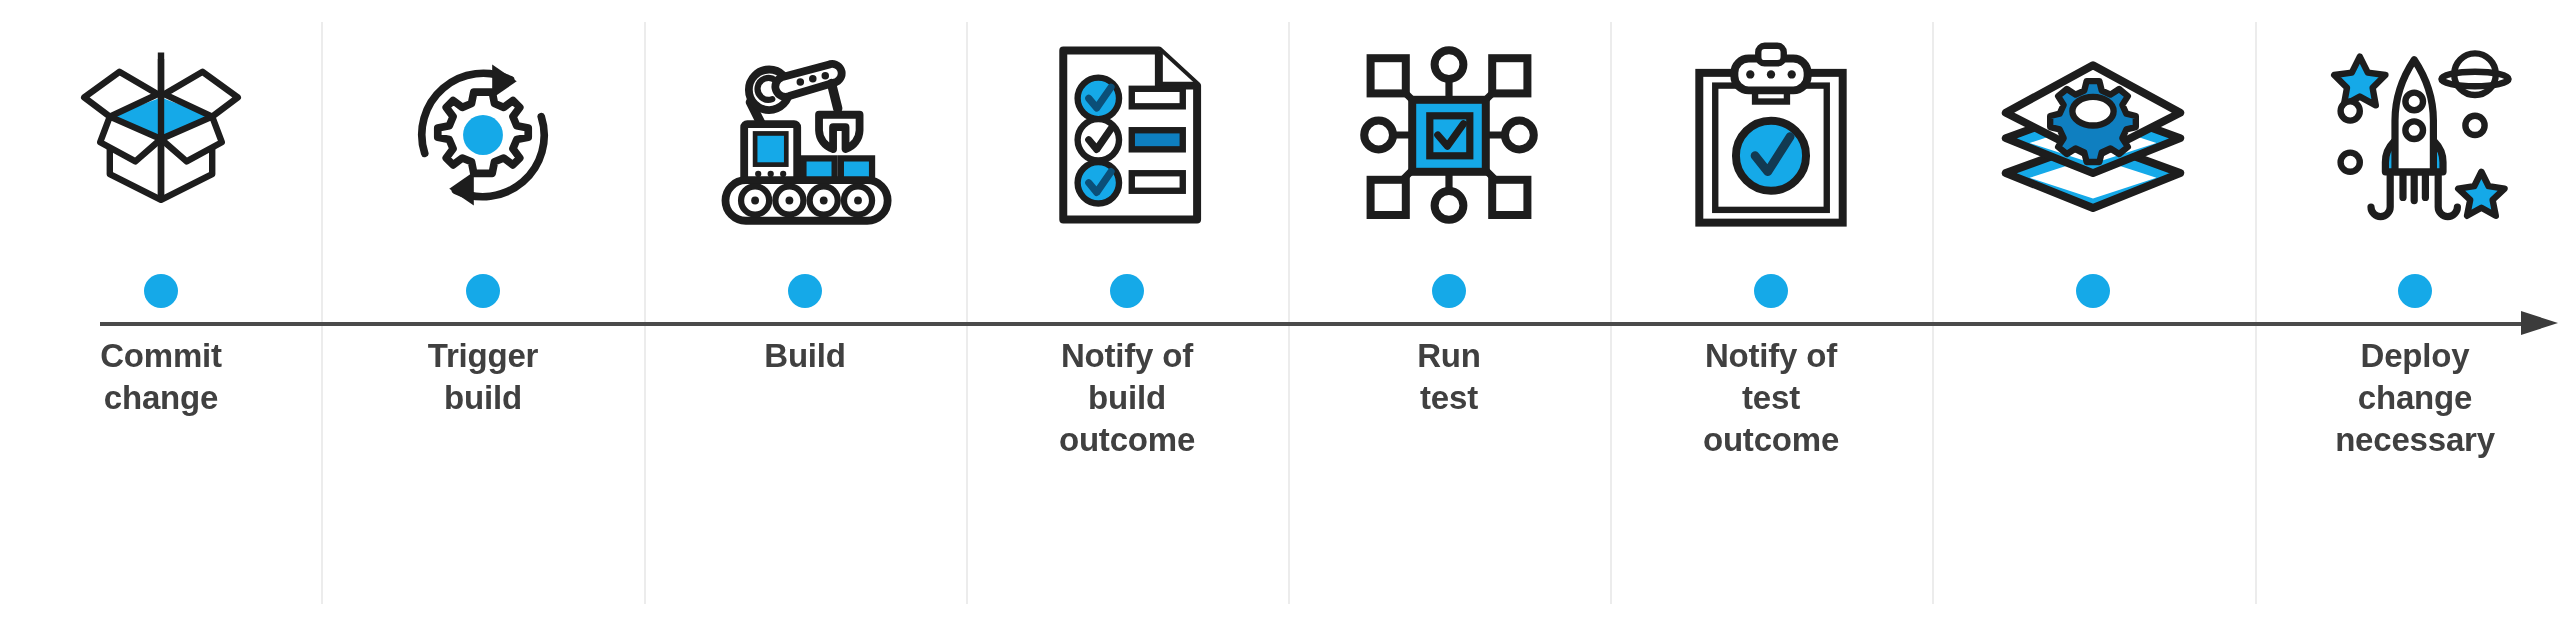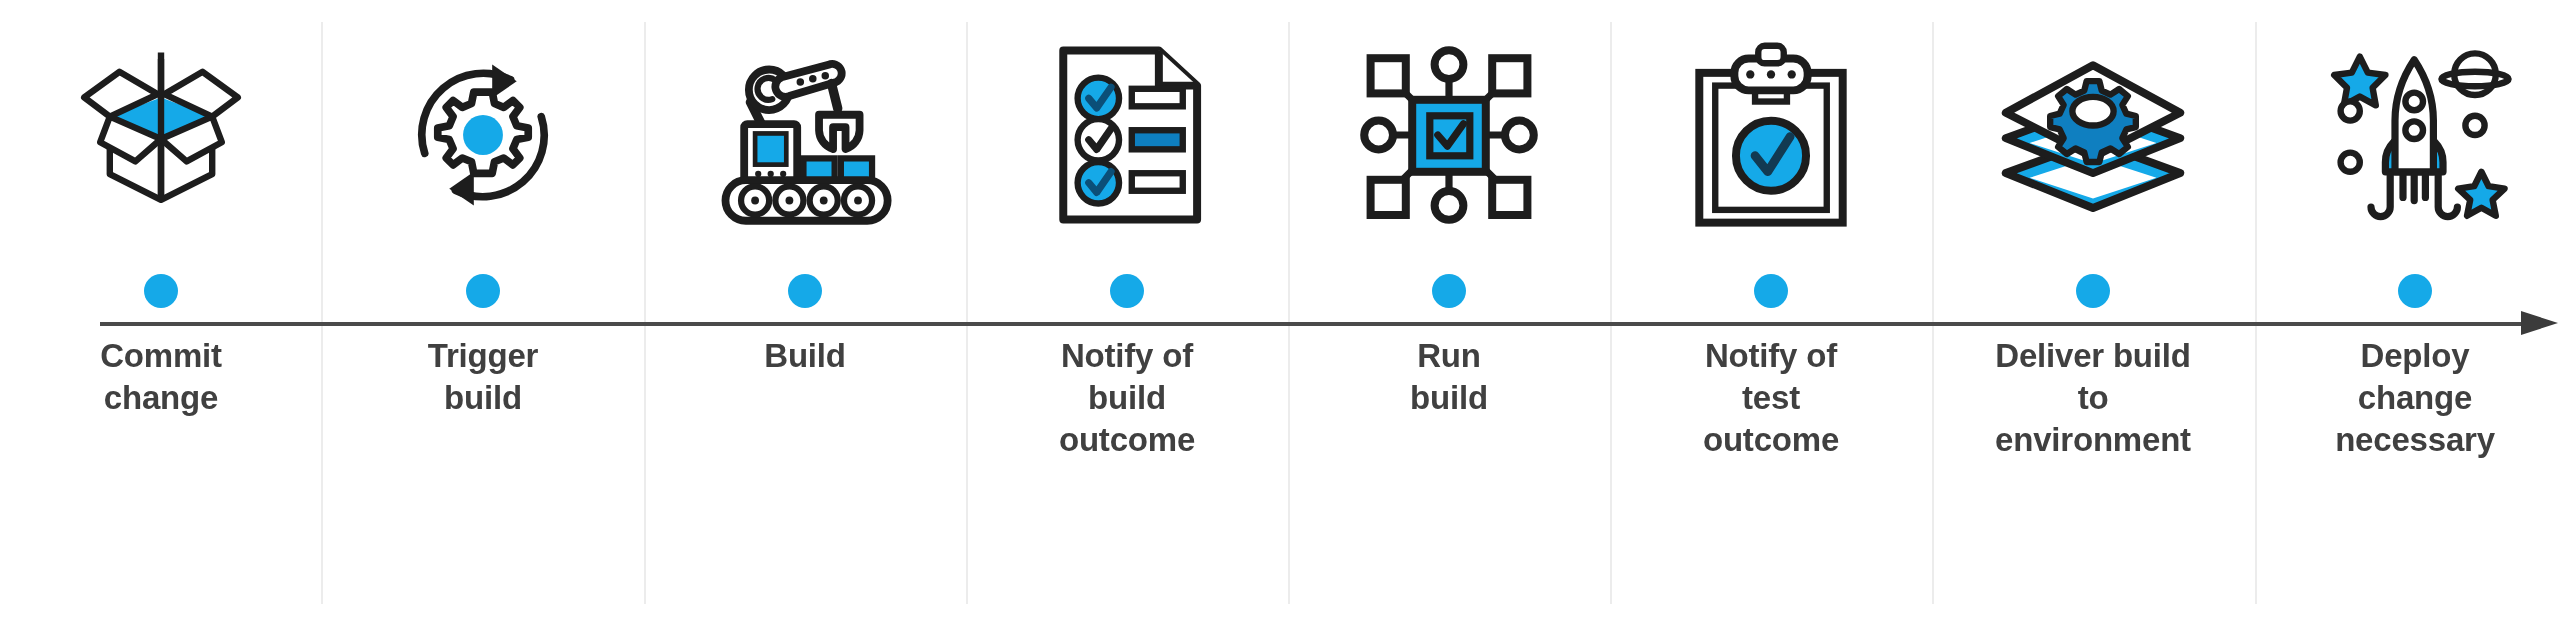--- a/index.html
+++ b/index.html
@@ -258,21 +258,21 @@
           <circle cx="61" cy="16" r="9" fill="#ffffff" stroke="#1d1d1d" stroke-width="5"></circle>
           <circle cx="61" cy="104" r="9" fill="#ffffff" stroke="#1d1d1d" stroke-width="5"></circle>
           <circle cx="17" cy="60" r="9" fill="#ffffff" stroke="#1d1d1d" stroke-width="5"></circle>
           <circle cx="105" cy="60" r="9" fill="#ffffff" stroke="#1d1d1d" stroke-width="5"></circle>
         </svg>
       </div>
       <div class="step-dot-row">
         <div class="dot" style="background: rgb(21, 169, 232);"></div>
       </div>
       <div class="step-label">Run
-build</div>
+test</div>
     </div>
 
     <div class="step">
       <div class="step-icon">
         <svg width="172" height="188" viewBox="0 0 106 118">
           <rect x="8" y="20" width="90" height="94" fill="#ffffff" stroke="#1d1d1d" stroke-width="5"></rect>
           <rect x="18" y="28" width="70" height="78" fill="#ffffff" stroke="#1d1d1d" stroke-width="4"></rect>
           <rect x="43" y="28" width="20" height="10" fill="#ffffff" stroke="#1d1d1d" stroke-width="4"></rect>
           <rect x="30" y="11" width="46" height="20" rx="9" fill="#ffffff" stroke="#1d1d1d" stroke-width="5"></rect>
           <rect x="45" y="3" width="16" height="11" rx="4" fill="#ffffff" stroke="#1d1d1d" stroke-width="4"></rect>
@@ -303,23 +303,20 @@
 
           <path d="M63 14 L118 44 L63 72 L8 44 Z" fill="#ffffff" stroke="#1d1d1d" stroke-width="5" stroke-linejoin="round"></path>
 
           <path d="M59 24 h8 l1.5 6 5.5 2.5 5.5-3.5 5.5 4.5 -3.5 5.5 2.5 5.5 6 1.5 v7 l-6 1.5 -2.5 5.5 3.5 5.5 -5.5 4.5 -5.5-3.5 -5.5 2.5 -1.5 6 h-8 l-1.5-6 -5.5-2.5 -5.5 3.5 -5.5-4.5 3.5-5.5 -2.5-5.5 -6-1.5 v-7 l6-1.5 2.5-5.5 -3.5-5.5 5.5-4.5 5.5 3.5 5.5-2.5 z" fill="#0f7fc0" stroke="#1d1d1d" stroke-width="4" stroke-linejoin="round"></path>
           <ellipse cx="63" cy="43" rx="13" ry="9" fill="#ffffff" stroke="#1d1d1d" stroke-width="4"></ellipse>
         </svg>
       </div>
       <div class="step-dot-row">
         <div class="dot" style="background: rgb(21, 169, 232);"></div>
       </div>
-      <div class="step-label">Deliver build
-to
-environment</div>
     </div>
 
     <div class="step">
       <div class="step-icon">
         <svg width="200" height="196" viewBox="0 0 125 122">
 
           <path d="M28 12 l5 10 11 1.5 -8 8 2 11 -10-5.5 -10 5.5 2-11 -8-8 11-1.5 z" fill="#15A9E8" stroke="#1d1d1d" stroke-width="4" stroke-linejoin="round"></path>
           <path d="M104 84 l4.5 9 10 1.5 -7.5 7 2 10 -9-5 -9 5 2-10 -7.5-7 10-1.5 z" fill="#15A9E8" stroke="#1d1d1d" stroke-width="4" stroke-linejoin="round"></path>
 
           <circle cx="100" cy="23" r="13" fill="#ffffff" stroke="#1d1d1d" stroke-width="4"></circle>

